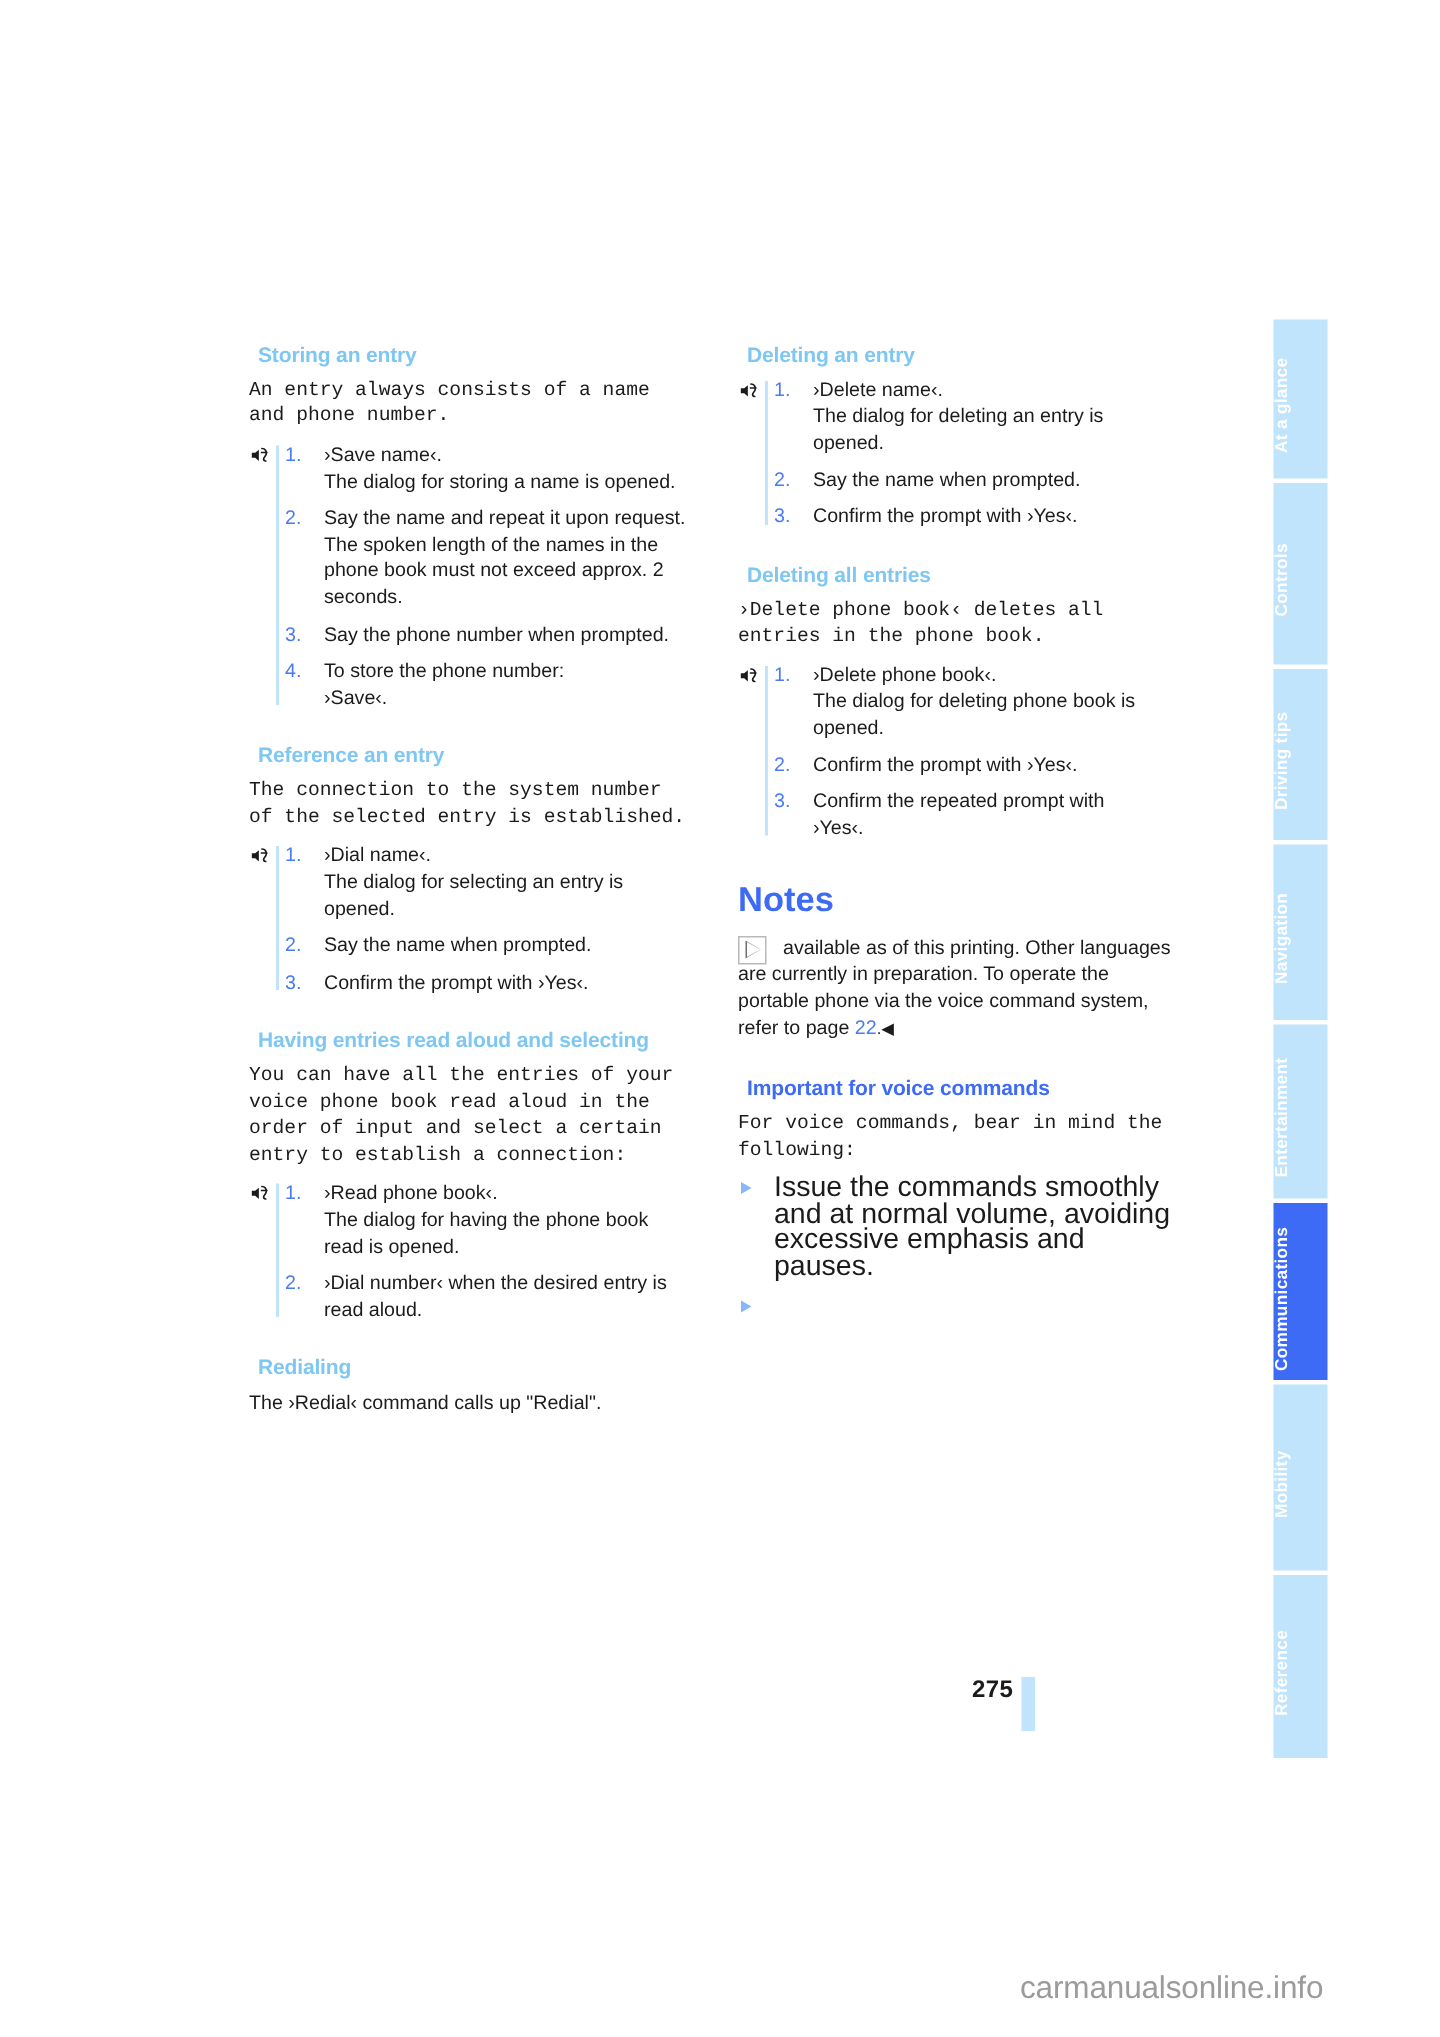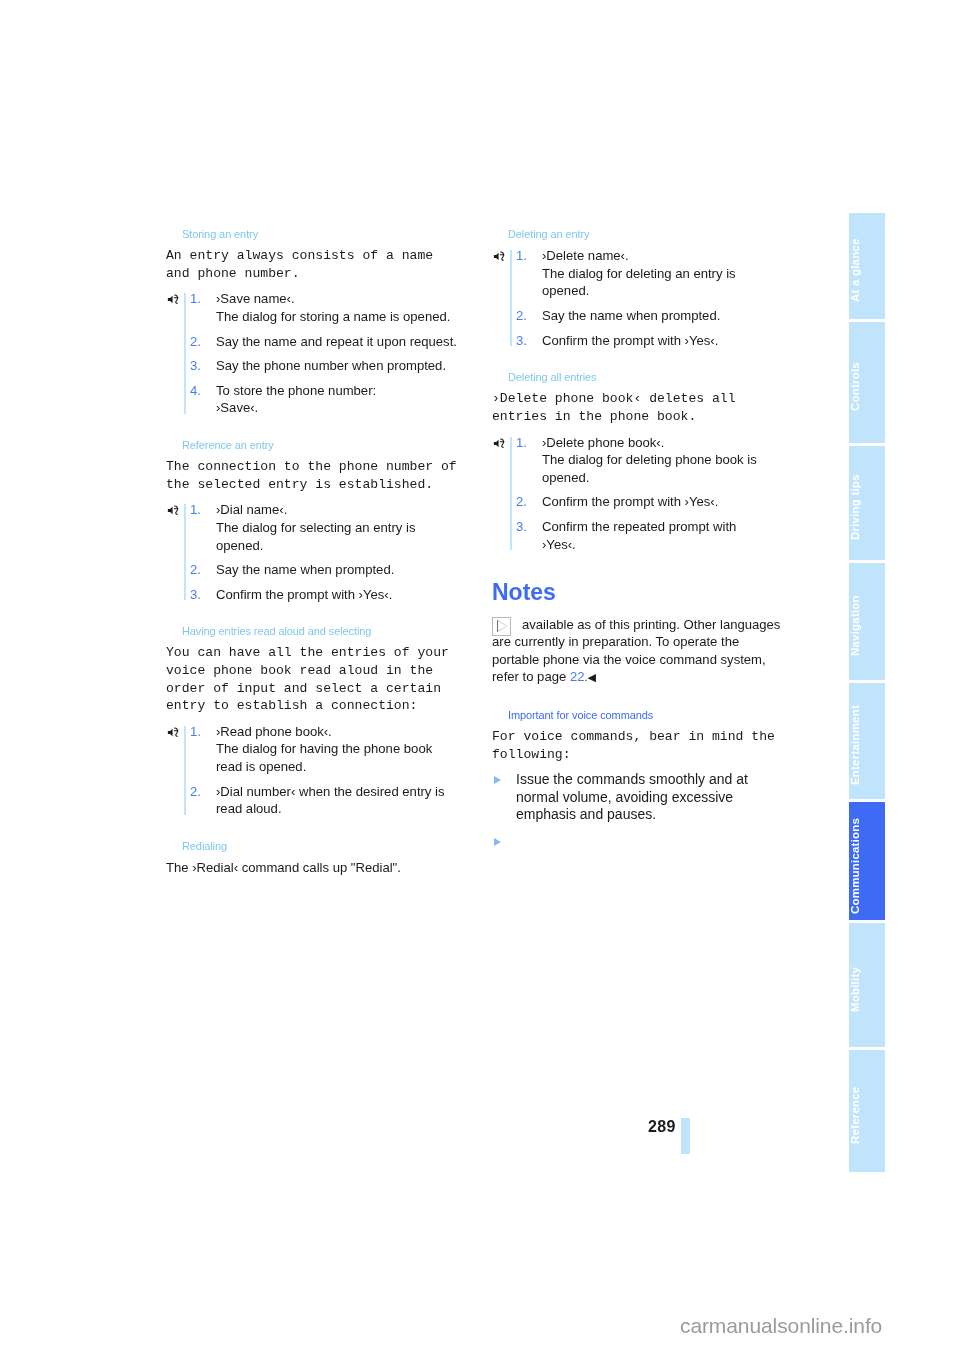--- a/index.html
+++ b/index.html
@@ -61,23 +61,23 @@
     width: 620px;
   }
   .columns {
     display: flex;
     gap: 33px;
   }
   .col { width: 293px; }
 
   h2.sec {
     color: #7ec7f2;
-    font-size: 11px;
-    font-weight: normal;
-    margin: 0 0 6px 16px;
+    font-size: 14px;
+    font-weight: bold;
+    margin: 0 0 6px 6px;
     line-height: 1.2;
     letter-spacing: -0.1px;
   }
   h2.sec.spaced { margin-top: 22px; }
 
   h1.big {
     color: #3d6bf5;
     font-size: 23px;
     font-weight: bold;
     margin: 26px 0 10px 0;
@@ -186,21 +186,21 @@
 
   
   ul.tri-list {
     list-style: none;
     margin: 6px 0 0 0;
     padding: 0;
   }
   ul.tri-list li {
     position: relative;
     padding-left: 24px;
-    font-size: 14px;
+    font-size: 19px;
     line-height: 17.6px;
     color: #1b1b1b;
     margin-bottom: 9px;
   }
   ul.tri-list li .marker {
     position: absolute;
     left: 2px;
     top: 5px;
     width: 0; height: 0;
     border-top: 4.5px solid transparent;
@@ -279,28 +279,28 @@
 
         <div class="proc">
           <div class="rule"></div>
           <svg class="voice-icon" viewBox="0 0 16 16">
             <path d="M2 6.3 L4.4 6.3 L7 4 L7 12 L4.4 9.7 L2 9.7 Z" fill="#1b1b1b"></path>
             <path d="M9.2 3.2 C11.6 3.2 12.6 5.2 12.2 7.2 C11.9 8.8 10.4 9.4 10.4 10.6 C10.4 11.6 11.2 12 11.9 12.1" stroke="#1b1b1b" stroke-width="1.2" fill="none" stroke-linecap="round"></path>
             <path d="M8.4 6.1 L13.2 6.1" stroke="#1b1b1b" stroke-width="1.1"></path>
           </svg>
           <ol>
             <li><span class="num">1.</span><span>›Save name‹.</span><span class="sub">The dialog for storing a name is opened.</span></li>
-            <li><span class="num">2.</span><span>Say the name and repeat it upon request.</span></li>
+            <li><span class="num">2.</span><span>Say the name and repeat it upon request.</span><span class="sub">The spoken length of the names in the phone book must not exceed approx. 2 seconds.</span></li>
             <li><span class="num">3.</span><span>Say the phone number when prompted.</span></li>
             <li><span class="num">4.</span><span>To store the phone number:</span><span class="sub">›Save‹.</span></li>
           </ol>
         </div>
 
         <h2 class="sec spaced">Reference an entry</h2>
-        <p class="body tight">The connection to the phone number of the selected entry is established.</p>
+        <p class="body tight">The connection to the system number of the selected entry is established.</p>
 
         <div class="proc">
           <div class="rule"></div>
           <svg class="voice-icon" viewBox="0 0 16 16">
             <path d="M2 6.3 L4.4 6.3 L7 4 L7 12 L4.4 9.7 L2 9.7 Z" fill="#1b1b1b"></path>
             <path d="M9.2 3.2 C11.6 3.2 12.6 5.2 12.2 7.2 C11.9 8.8 10.4 9.4 10.4 10.6 C10.4 11.6 11.2 12 11.9 12.1" stroke="#1b1b1b" stroke-width="1.2" fill="none" stroke-linecap="round"></path>
             <path d="M8.4 6.1 L13.2 6.1" stroke="#1b1b1b" stroke-width="1.1"></path>
           </svg>
           <ol>
             <li><span class="num">1.</span><span>›Dial name‹.</span><span class="sub">The dialog for selecting an entry is opened.</span></li>
@@ -380,18 +380,18 @@
 
         <ul class="tri-list">
           <li><span class="marker"></span><span>Issue the commands smoothly and at normal volume, avoiding excessive emphasis and pauses.</span></li>
           <li><span class="marker"></span></li>
         </ul>
 
       </div>
     </div>
   </div>
 
-  <div id="pagenum">289</div>
+  <div id="pagenum">275</div>
   <div id="pagebar"></div>
 
   <div id="watermark">carmanualsonline.info</div>
 
 </div>
 
 </body></html>

